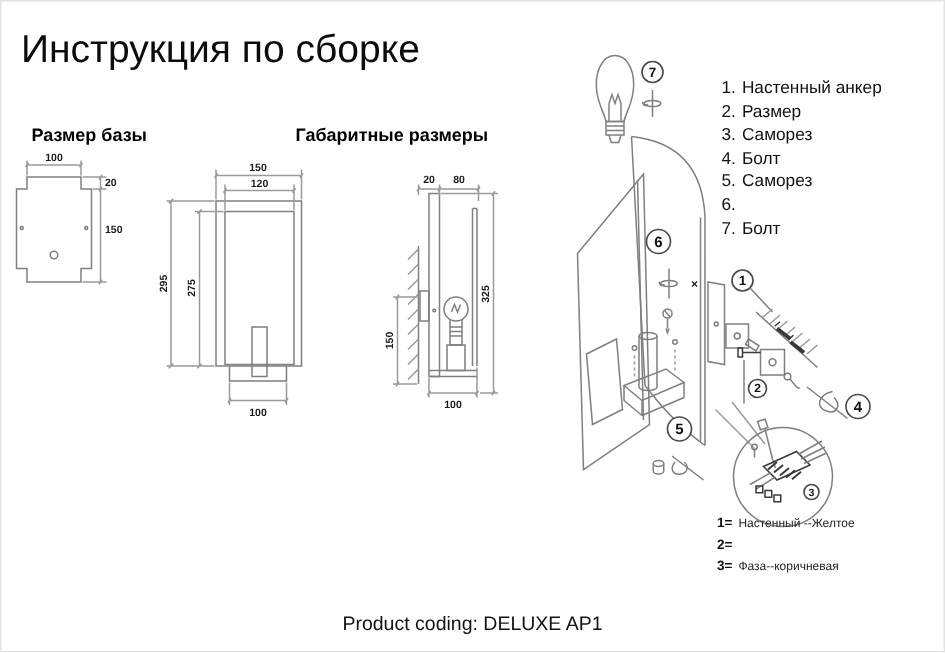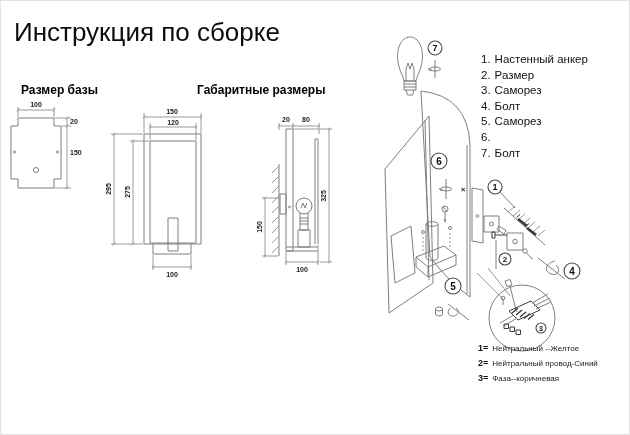--- a/index.html
+++ b/index.html
@@ -271,26 +271,26 @@
       </div>
     <div class="part-item">
         <span>7.</span>
         <span>Болт</span>
       </div>
   </div>
 
   <div class="abs" id="wiring-legend">
     <div class="legend-item">
         <span class="legend-num">1=</span>
-        <span class="legend-label">Нейтральный --Желтое</span>
+        <span class="legend-label">Настенный --Желтое</span>
       </div>
     <div class="legend-item">
         <span class="legend-num">2=</span>
-        <span class="legend-label">Нейтральный провод-Синий</span>
       </div>
     <div class="legend-item">
         <span class="legend-num">3=</span>
         <span class="legend-label">Фаза--коричневая</span>
       </div>
   </div>
 
+  <div class="abs" id="product-coding">Product coding: DELUXE AP1</div>
 
 </div>
 
 </body></html>

